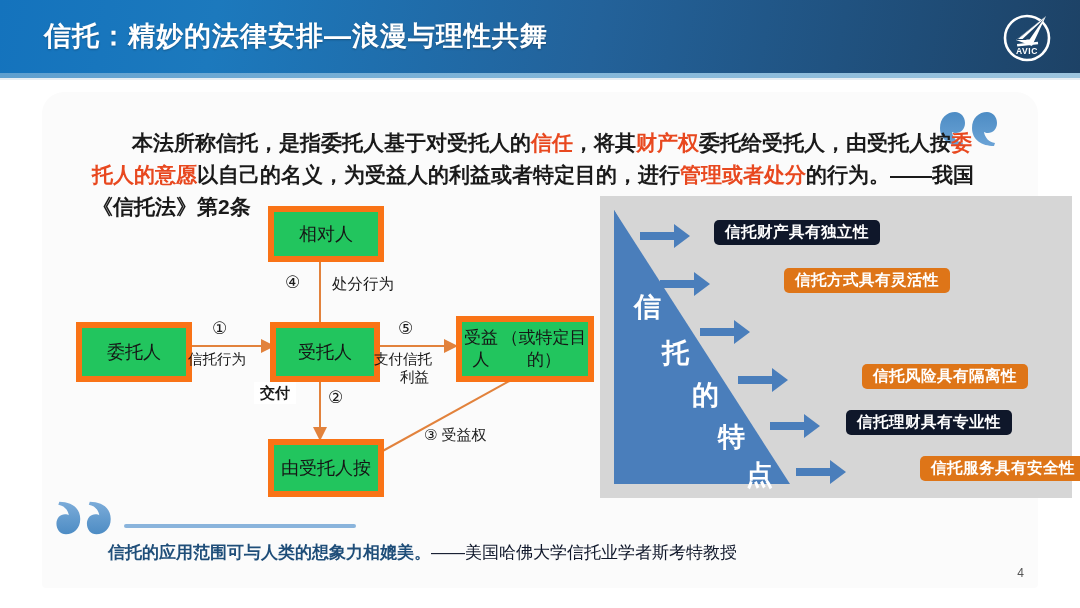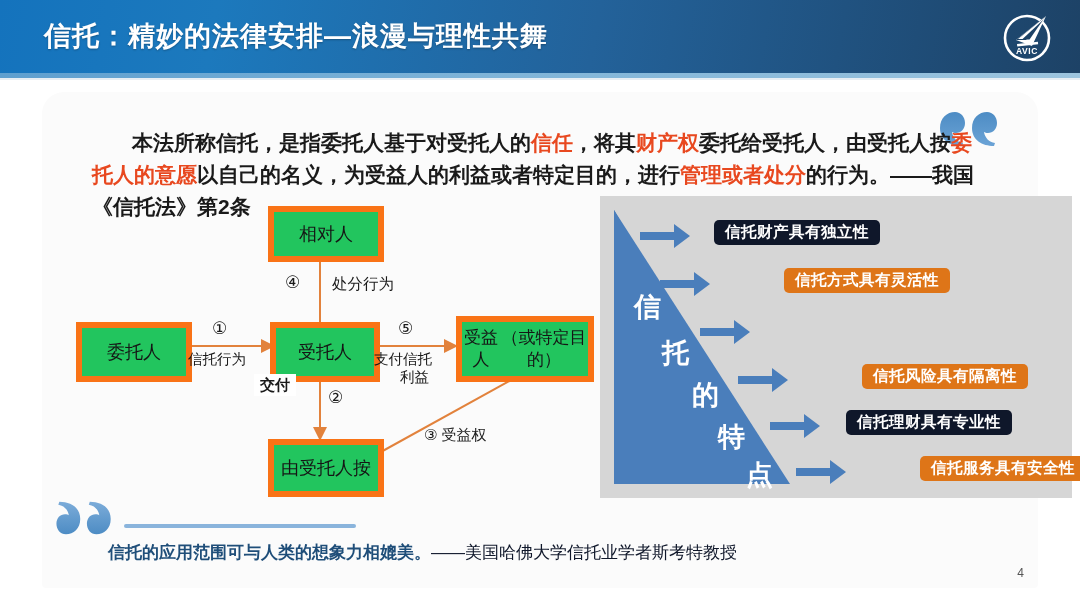--- a/index.html
+++ b/index.html
@@ -167,21 +167,21 @@
       <span>（或特定目的）</span>
     </div>
 
     <div class="dbox" style="left:226px;top:245px;width:104px;height:46px;">
       <span>由受托人按</span>
     </div>
 
     <div class="dlabel" style="left:170px;top:126px;font-size:17px;">①</div>
     <div class="dlabel" style="left:146px;top:156px;">信托行为</div>
 
-    <div class="dlabel boxed" style="left:212px;top:180px;">交付</div>
+    <div class="dlabel boxed" style="left:212px;top:188px;">交付</div>
     <div class="dlabel" style="left:286px;top:195px;font-size:17px;">②</div>
 
     <div class="dlabel" style="left:382px;top:232px;font-size:15px;">③ 受益权</div>
 
     <div class="dlabel" style="left:243px;top:80px;font-size:17px;">④</div>
     <div class="dlabel" style="left:290px;top:81px;font-size:15.5px;">处分行为</div>
 
     <div class="dlabel" style="left:356px;top:126px;font-size:17px;">⑤</div>
     <div class="dlabel" style="left:332px;top:156px;">支付信托</div>
     <div class="dlabel" style="left:358px;top:174px;">利益</div>

